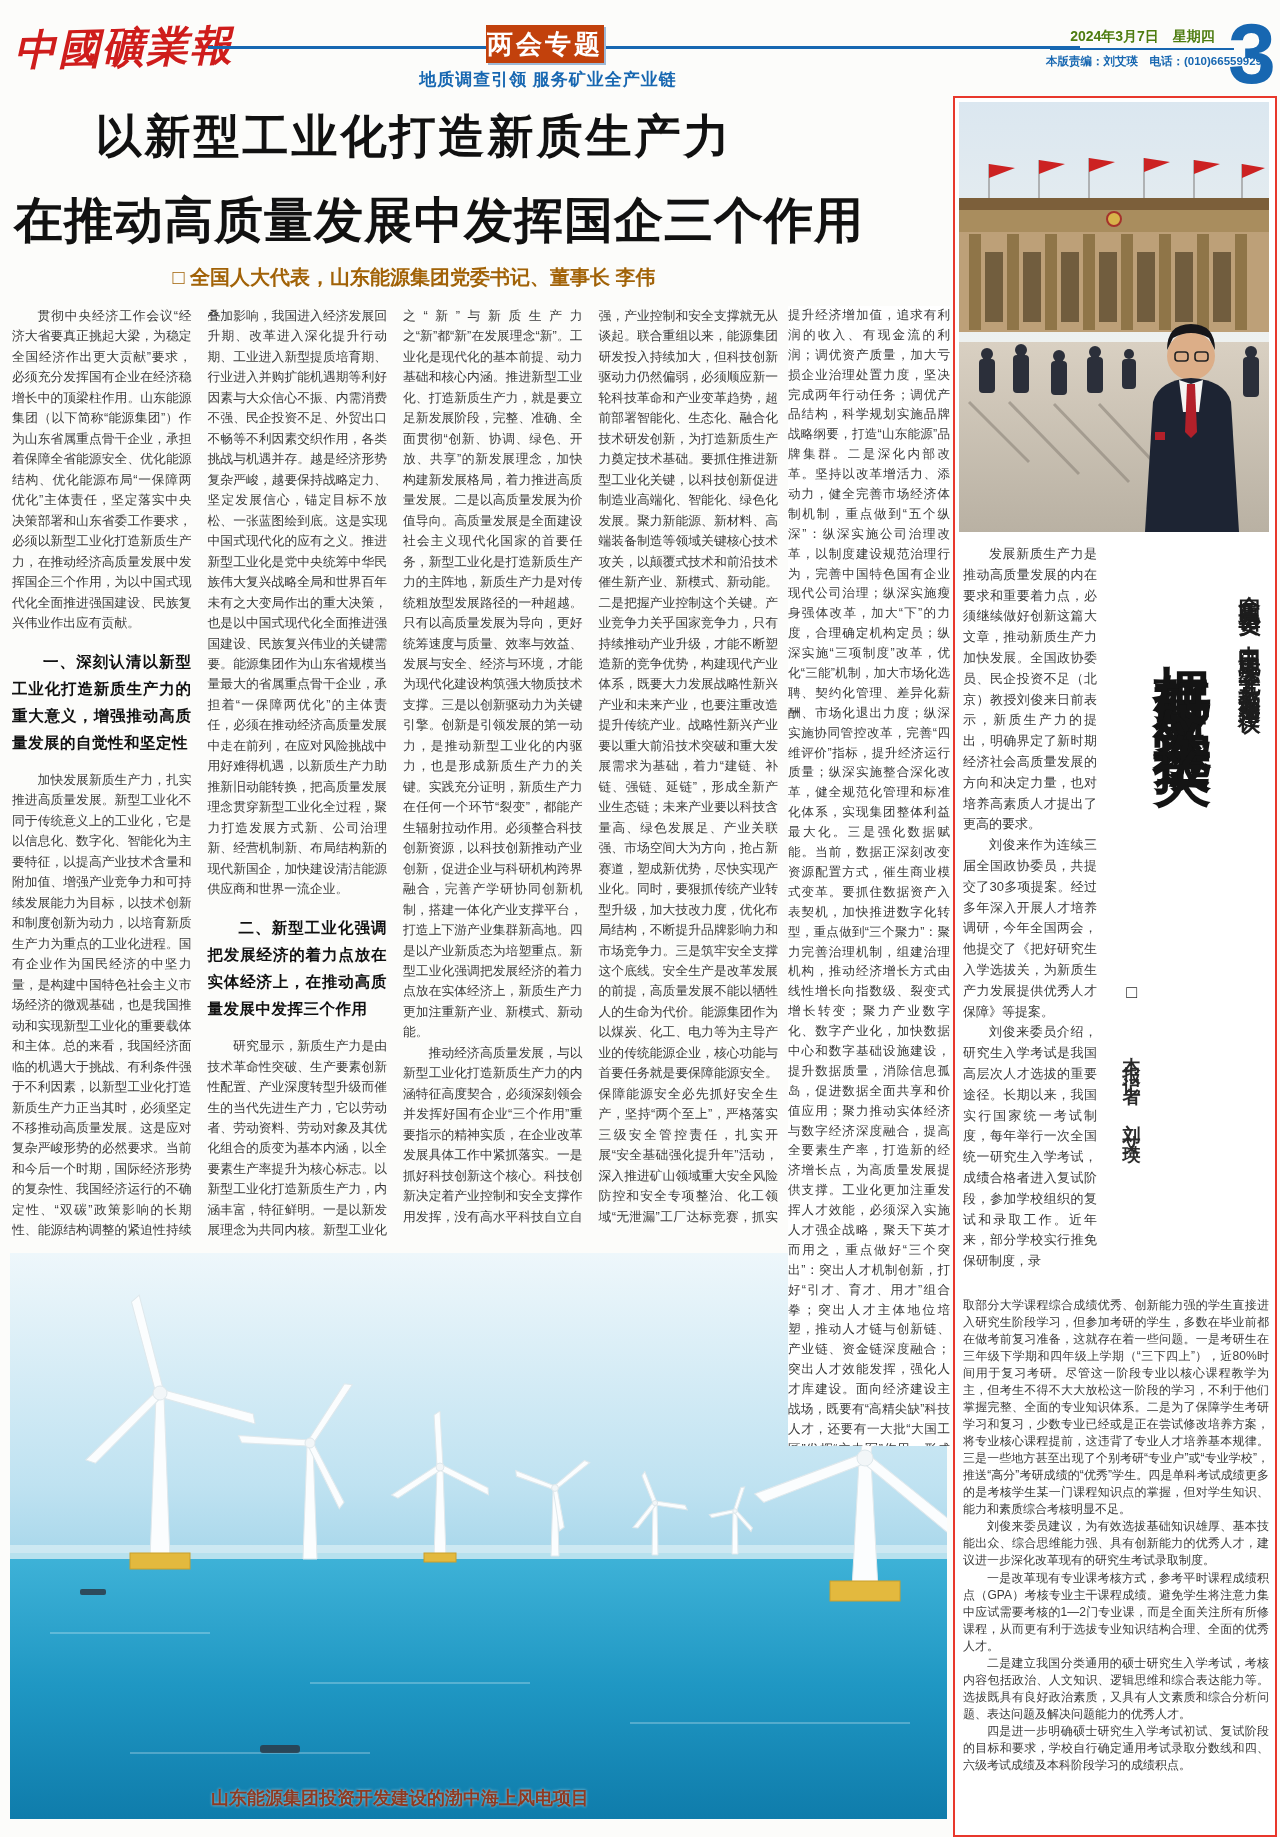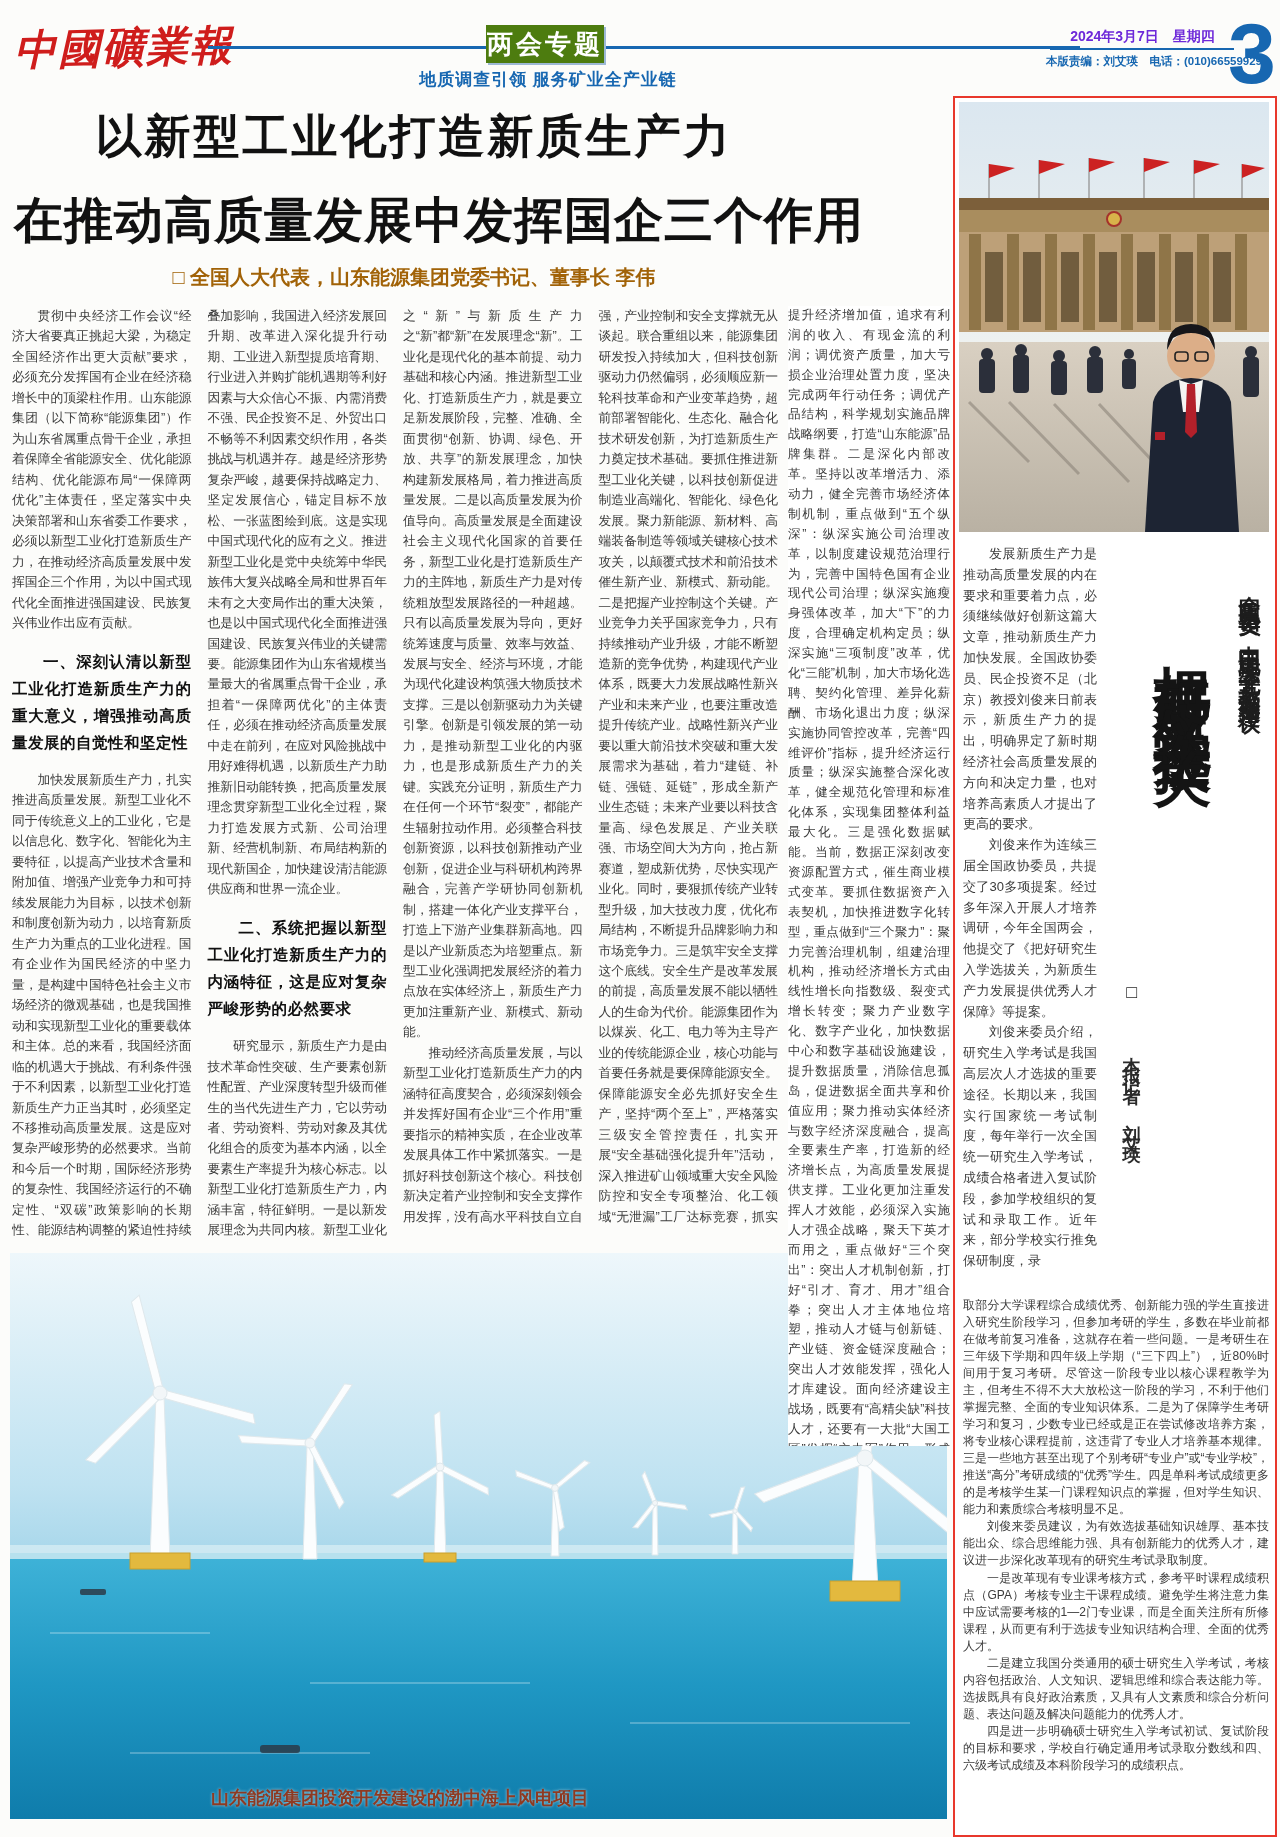--- a/index.html
+++ b/index.html
@@ -4,26 +4,26 @@
 <style>
   html,body{margin:0;padding:0;}
   body{width:1280px;height:1837px;position:relative;background:#fcfcfa;overflow:hidden;
        font-family:"Liberation Sans","DejaVu Sans",sans-serif;color:#2e2e2e;}
   .abs{position:absolute;}
   
   .masthead{left:14px;top:20px;font-family:"Liberation Serif","DejaVu Serif",serif;
       font-size:42px;font-weight:bold;font-style:italic;color:#cf1d1c;transform:rotate(-1.5deg);
       letter-spacing:2px;white-space:nowrap;}
   .rule-blue{background:#1767b1;height:3px;}
-  .badge{left:486px;top:25px;width:118px;height:38px;background:#4d7c0f;color:#fff;
+  .badge{left:486px;top:25px;width:118px;height:38px;background:#c2410c;color:#fff;
       font-size:26px;font-weight:bold;display:flex;align-items:center;justify-content:center;
       letter-spacing:3px;box-shadow:2px 2px 0 #9db9d6;}
   .slogan{left:398px;top:68px;width:300px;text-align:center;color:#1767b1;font-weight:bold;
       font-size:17px;letter-spacing:1px;}
-  .dateline{left:1050px;top:28px;width:185px;text-align:center;font-size:14px;font-weight:bold;color:#6d28d9;}
+  .dateline{left:1050px;top:28px;width:185px;text-align:center;font-size:14px;font-weight:bold;color:#4d7c0f;}
   .editorline{left:1046px;top:54px;width:192px;text-align:center;font-size:11.5px;font-weight:bold;color:#1767b1;white-space:nowrap;}
   .pageno{left:1228px;top:4px;font-size:86px;font-weight:900;color:#1767b1;
       font-family:"Liberation Sans",sans-serif;}
   
   .headline{left:14px;width:800px;text-align:center;font-weight:900;color:#111;
       font-family:"Liberation Sans","DejaVu Sans",sans-serif;white-space:nowrap;}
   .hl1{top:106px;font-size:46px;letter-spacing:3px;}
   .hl2{top:188px;font-size:49px;letter-spacing:1px;}
   .byline{left:14px;top:264px;width:800px;text-align:center;font-size:20px;font-weight:bold;color:#a16207;}
   .bodycols{left:12px;top:306px;width:766px;height:938px;overflow:hidden;
@@ -65,21 +65,21 @@
 <div class="abs editorline">本版责编：刘艾瑛　电话：(010)66559929</div>
 <div class="abs pageno">3</div>
 
 <div class="abs headline hl1">以新型工业化打造新质生产力</div>
 <div class="abs headline hl2">在推动高质量发展中发挥国企三个作用</div>
 <div class="abs byline">□ 全国人大代表，山东能源集团党委书记、董事长 李伟</div>
 <div class="abs bodycols">
     <p class="p">贯彻中央经济工作会议“经济大省要真正挑起大梁，为稳定全国经济作出更大贡献”要求，必须充分发挥国有企业在经济稳增长中的顶梁柱作用。山东能源集团（以下简称“能源集团”）作为山东省属重点骨干企业，承担着保障全省能源安全、优化能源结构、优化能源布局“一保障两优化”主体责任，坚定落实中央决策部署和山东省委工作要求，必须以新型工业化打造新质生产力，在推动经济高质量发展中发挥国企三个作用，为以中国式现代化全面推进强国建设、民族复兴伟业作出应有贡献。</p>
     <h3 class="h">一、深刻认清以新型工业化打造新质生产力的重大意义，增强推动高质量发展的自觉性和坚定性</h3>
     <p class="p">加快发展新质生产力，扎实推进高质量发展。新型工业化不同于传统意义上的工业化，它是以信息化、数字化、智能化为主要特征，以提高产业技术含量和附加值、增强产业竞争力和可持续发展能力为目标，以技术创新和制度创新为动力，以培育新质生产力为重点的工业化进程。国有企业作为国民经济的中坚力量，是构建中国特色社会主义市场经济的微观基础，也是我国推动和实现新型工业化的重要载体和主体。总的来看，我国经济面临的机遇大于挑战、有利条件强于不利因素，以新型工业化打造新质生产力正当其时，必须坚定不移推动高质量发展。这是应对复杂严峻形势的必然要求。当前和今后一个时期，国际经济形势的复杂性、我国经济运行的不确定性、“双碳”政策影响的长期性、能源结构调整的紧迫性持续叠加影响，我国进入经济发展回升期、改革进入深化提升行动期、工业进入新型提质培育期、行业进入并购扩能机遇期等利好因素与大众信心不振、内需消费不强、民企投资不足、外贸出口不畅等不利因素交织作用，各类挑战与机遇并存。越是经济形势复杂严峻，越要保持战略定力、坚定发展信心，锚定目标不放松、一张蓝图绘到底。这是实现中国式现代化的应有之义。推进新型工业化是党中央统筹中华民族伟大复兴战略全局和世界百年未有之大变局作出的重大决策，也是以中国式现代化全面推进强国建设、民族复兴伟业的关键需要。能源集团作为山东省规模当量最大的省属重点骨干企业，承担着“一保障两优化”的主体责任，必须在推动经济高质量发展中走在前列，在应对风险挑战中用好难得机遇，以新质生产力助推新旧动能转换，把高质量发展理念贯穿新型工业化全过程，聚力打造发展方式新、公司治理新、经营机制新、布局结构新的现代新国企，加快建设清洁能源供应商和世界一流企业。</p>
-    <h3 class="h">二、系统把握以新型工业化打造新质生产力的内涵特征，这是应对复杂严峻形势的必然要求</h3>
+    <h3 class="h">二、新型工业化强调把发展经济的着力点放在实体经济上，在推动高质量发展中发挥三个作用</h3>
     <p class="p">研究显示，新质生产力是由技术革命性突破、生产要素创新性配置、产业深度转型升级而催生的当代先进生产力，它以劳动者、劳动资料、劳动对象及其优化组合的质变为基本内涵，以全要素生产率提升为核心标志。以新型工业化打造新质生产力，内涵丰富，特征鲜明。一是以新发展理念为共同内核。新型工业化之“新”与新质生产力之“新”都“新”在发展理念“新”。工业化是现代化的基本前提、动力基础和核心内涵。推进新型工业化、打造新质生产力，就是要立足新发展阶段，完整、准确、全面贯彻“创新、协调、绿色、开放、共享”的新发展理念，加快构建新发展格局，着力推进高质量发展。二是以高质量发展为价值导向。高质量发展是全面建设社会主义现代化国家的首要任务，新型工业化是打造新质生产力的主阵地，新质生产力是对传统粗放型发展路径的一种超越。只有以高质量发展为导向，更好统筹速度与质量、效率与效益、发展与安全、经济与环境，才能为现代化建设构筑强大物质技术支撑。三是以创新驱动力为关键引擎。创新是引领发展的第一动力，是推动新型工业化的内驱力，也是形成新质生产力的关键。实践充分证明，新质生产力在任何一个环节“裂变”，都能产生辐射拉动作用。必须整合科技创新资源，以科技创新推动产业创新，促进企业与科研机构跨界融合，完善产学研协同创新机制，搭建一体化产业支撑平台，打造上下游产业集群新高地。四是以产业新质态为培塑重点。新型工业化强调把发展经济的着力点放在实体经济上，新质生产力更加注重新产业、新模式、新动能。</p>
     <p class="p">推动经济高质量发展，与以新型工业化打造新质生产力的内涵特征高度契合，必须深刻领会并发挥好国有企业“三个作用”重要指示的精神实质，在企业改革发展具体工作中紧抓落实。一是抓好科技创新这个核心。科技创新决定着产业控制和安全支撑作用发挥，没有高水平科技自立自强，产业控制和安全支撑就无从谈起。联合重组以来，能源集团研发投入持续加大，但科技创新驱动力仍然偏弱，必须顺应新一轮科技革命和产业变革趋势，超前部署智能化、生态化、融合化技术研发创新，为打造新质生产力奠定技术基础。要抓住推进新型工业化关键，以科技创新促进制造业高端化、智能化、绿色化发展。聚力新能源、新材料、高端装备制造等领域关键核心技术攻关，以颠覆式技术和前沿技术催生新产业、新模式、新动能。二是把握产业控制这个关键。产业竞争力关乎国家竞争力，只有持续推动产业升级，才能不断塑造新的竞争优势，构建现代产业体系，既要大力发展战略性新兴产业和未来产业，也要注重改造提升传统产业。战略性新兴产业要以重大前沿技术突破和重大发展需求为基础，着力“建链、补链、强链、延链”，形成全新产业生态链；未来产业要以科技含量高、绿色发展足、产业关联强、市场空间大为方向，抢占新赛道，塑成新优势，尽快实现产业化。同时，要狠抓传统产业转型升级，加大技改力度，优化布局结构，不断提升品牌影响力和市场竞争力。三是筑牢安全支撑这个底线。安全生产是改革发展的前提，高质量发展不能以牺牲人的生命为代价。能源集团作为以煤炭、化工、电力等为主导产业的传统能源企业，核心功能与首要任务就是要保障能源安全。保障能源安全必先抓好安全生产，坚持“两个至上”，严格落实三级安全管控责任，扎实开展“安全基础强化提升年”活动，深入推进矿山领域重大安全风险防控和安全专项整治、化工领域“无泄漏”工厂达标竞赛，抓实重大灾害治理，持续提升安全管控效能，确保实现安全发展和高质量发展。</p>
   </div>
 <div class="abs bodytail">
     <p class="pc">提升经济增加值，追求有利润的收入、有现金流的利润；调优资产质量，加大亏损企业治理处置力度，坚决完成两年行动任务；调优产品结构，科学规划实施品牌战略纲要，打造“山东能源”品牌集群。二是深化内部改革。坚持以改革增活力、添动力，健全完善市场经济体制机制，重点做到“五个纵深”：纵深实施公司治理改革，以制度建设规范治理行为，完善中国特色国有企业现代公司治理；纵深实施瘦身强体改革，加大“下”的力度，合理确定机构定员；纵深实施“三项制度”改革，优化“三能”机制，加大市场化选聘、契约化管理、差异化薪酬、市场化退出力度；纵深实施协同管控改革，完善“四维评价”指标，提升经济运行质量；纵深实施整合深化改革，健全规范化管理和标准化体系，实现集团整体利益最大化。三是强化数据赋能。当前，数据正深刻改变资源配置方式，催生商业模式变革。要抓住数据资产入表契机，加快推进数字化转型，重点做到“三个聚力”：聚力完善治理机制，组建治理机构，推动经济增长方式由线性增长向指数级、裂变式增长转变；聚力产业数字化、数字产业化，加快数据中心和数字基础设施建设，提升数据质量，消除信息孤岛，促进数据全面共享和价值应用；聚力推动实体经济与数字经济深度融合，提高全要素生产率，打造新的经济增长点，为高质量发展提供支撑。工业化更加注重发挥人才效能，必须深入实施人才强企战略，聚天下英才而用之，重点做好“三个突出”：突出人才机制创新，打好“引才、育才、用才”组合拳；突出人才主体地位培塑，推动人才链与创新链、产业链、资金链深度融合；突出人才效能发挥，强化人才库建设。面向经济建设主战场，既要有“高精尖缺”科技人才，还要有一大批“大国工匠”发挥“主力军”作用，形成人人皆可成才、人尽其才、才尽其用良好局面，切实为推进新型工业化、打造新质生产力，实现高质量发展提供坚实人才保障。</p>
   </div>
 
 <div class="abs windphoto">
   <svg width="937" height="566" viewBox="0 0 937 566" xmlns="http://www.w3.org/2000/svg">
     <defs>

